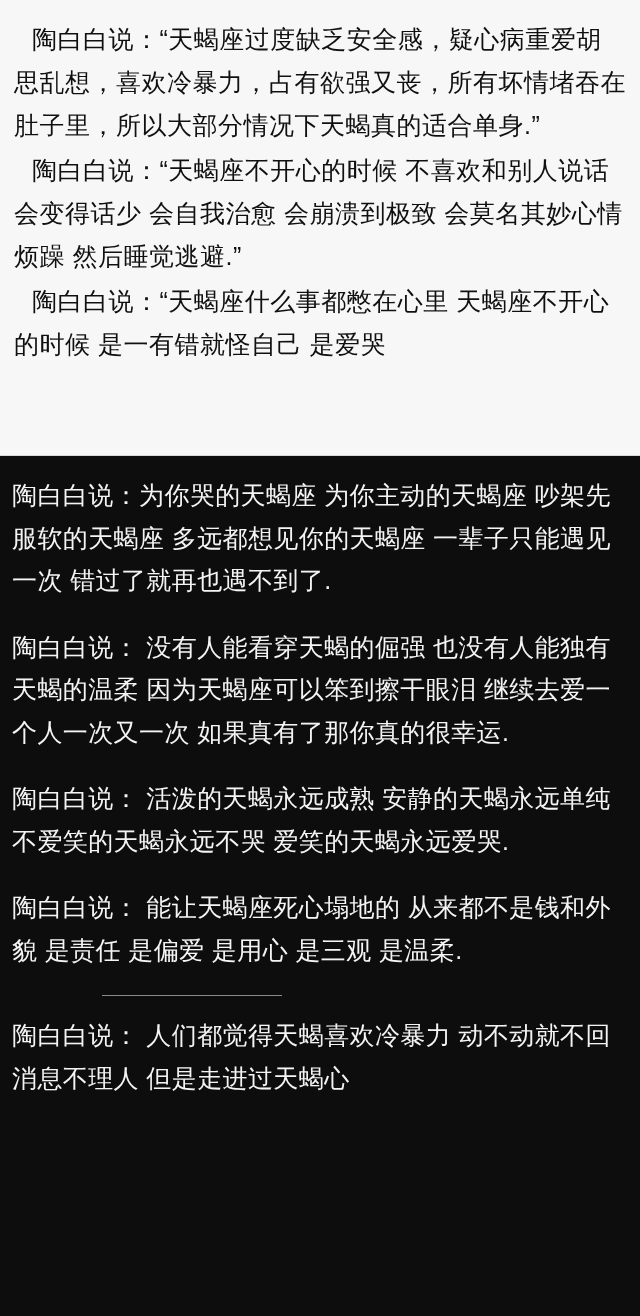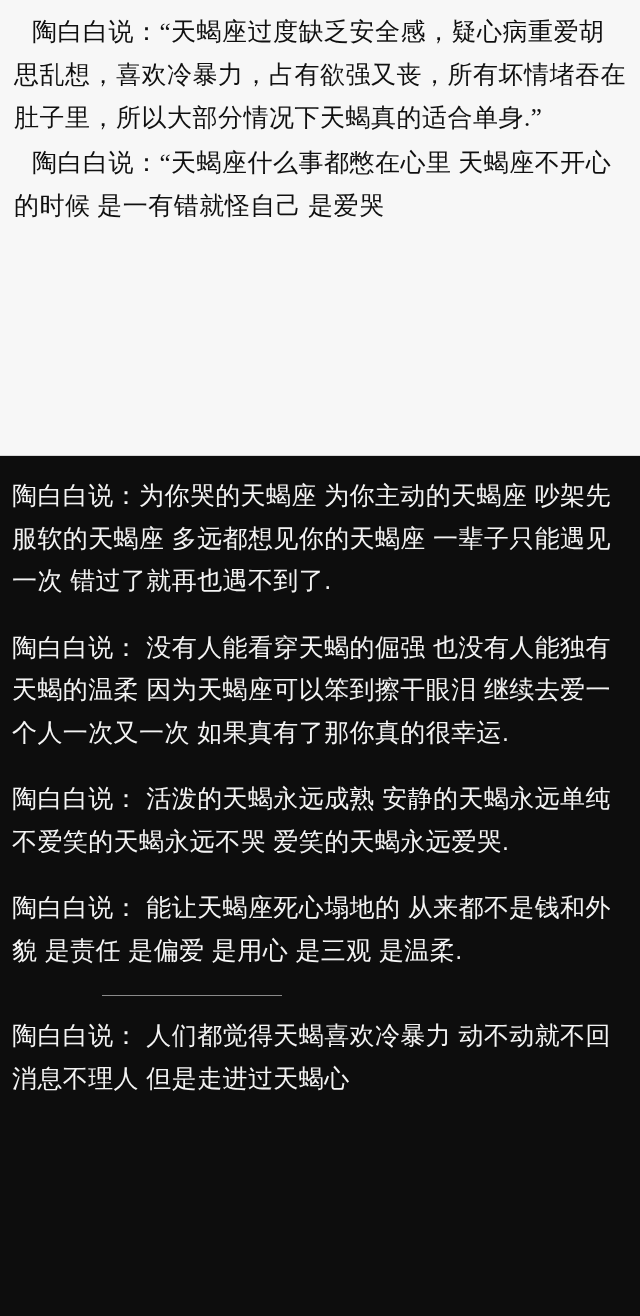--- a/index.html
+++ b/index.html
@@ -16,25 +16,24 @@
   .page {
     position: relative;
     width: 640px;
     height: 1316px;
     overflow: hidden;
   }
   
   .light-section {
     background: #f7f7f7;
     color: #111111;
-    padding: 10px 14px 0 14px;
+    padding: 18px 14px 0 14px;
     box-sizing: border-box;
     height: 456px;
     overflow: hidden;
-    font-family: Liberation Serif, serif;
   }
   .light-para {
     font-size: 25px;
     line-height: 1.72;
     letter-spacing: 0.5px;
     margin: 0 0 2px 0;
     text-indent: 18px;
     color: #101010;
     word-break: break-all;
   }
@@ -79,20 +78,21 @@
     background: #d8d8d8;
   }
 </style>
 </head>
 <body>
 
 <div class="page">
 
   <div class="light-section">
     <p class="light-para">陶白白说：“天蝎座过度缺乏安全感，疑心病重爱胡思乱想，喜欢冷暴力，占有欲强又丧，所有坏情堵吞在肚子里，所以大部分情况下天蝎真的适合单身.”</p>
+    <p class="light-para">陶白白说：“天蝎座不开心的时候 不喜欢和别人说话 会变得话少 会自我治愈 会崩溃到极致 会莫名其妙心情烦躁 然后睡觉逃避.”</p>
     <p class="light-para">陶白白说：“天蝎座什么事都憋在心里 天蝎座不开心的时候 是一有错就怪自己 是爱哭</p>
   </div>
 
   <div class="seam"></div>
 
   <div class="dark-section">
     <p class="dark-para">陶白白说：为你哭的天蝎座 为你主动的天蝎座 吵架先服软的天蝎座 多远都想见你的天蝎座 一辈子只能遇见一次 错过了就再也遇不到了.</p>
     <p class="dark-para">陶白白说： 没有人能看穿天蝎的倔强 也没有人能独有天蝎的温柔 因为天蝎座可以笨到擦干眼泪 继续去爱一个人一次又一次 如果真有了那你真的很幸运.</p>
     <p class="dark-para">陶白白说： 活泼的天蝎永远成熟 安静的天蝎永远单纯 不爱笑的天蝎永远不哭 爱笑的天蝎永远爱哭.</p>
     <p class="dark-para">陶白白说： 能让天蝎座死心塌地的 从来都不是钱和外貌 是责任 是偏爱 是用心 是三观 是温柔.</p>

